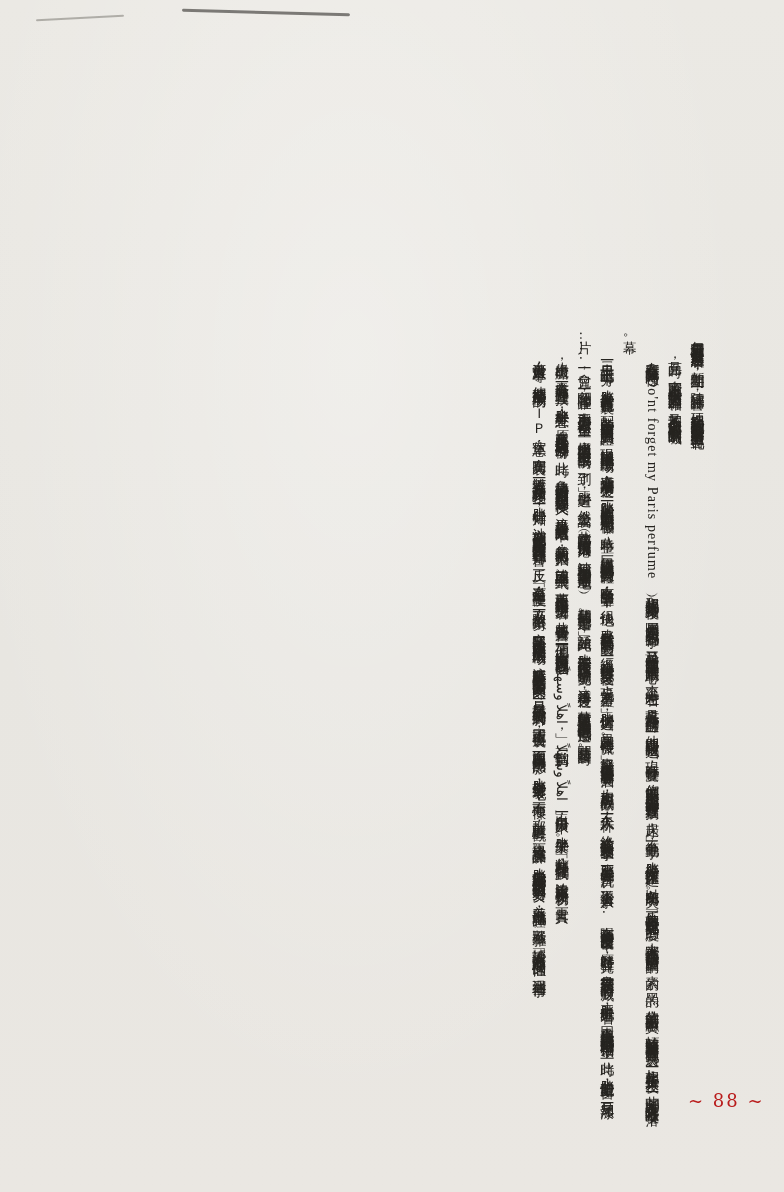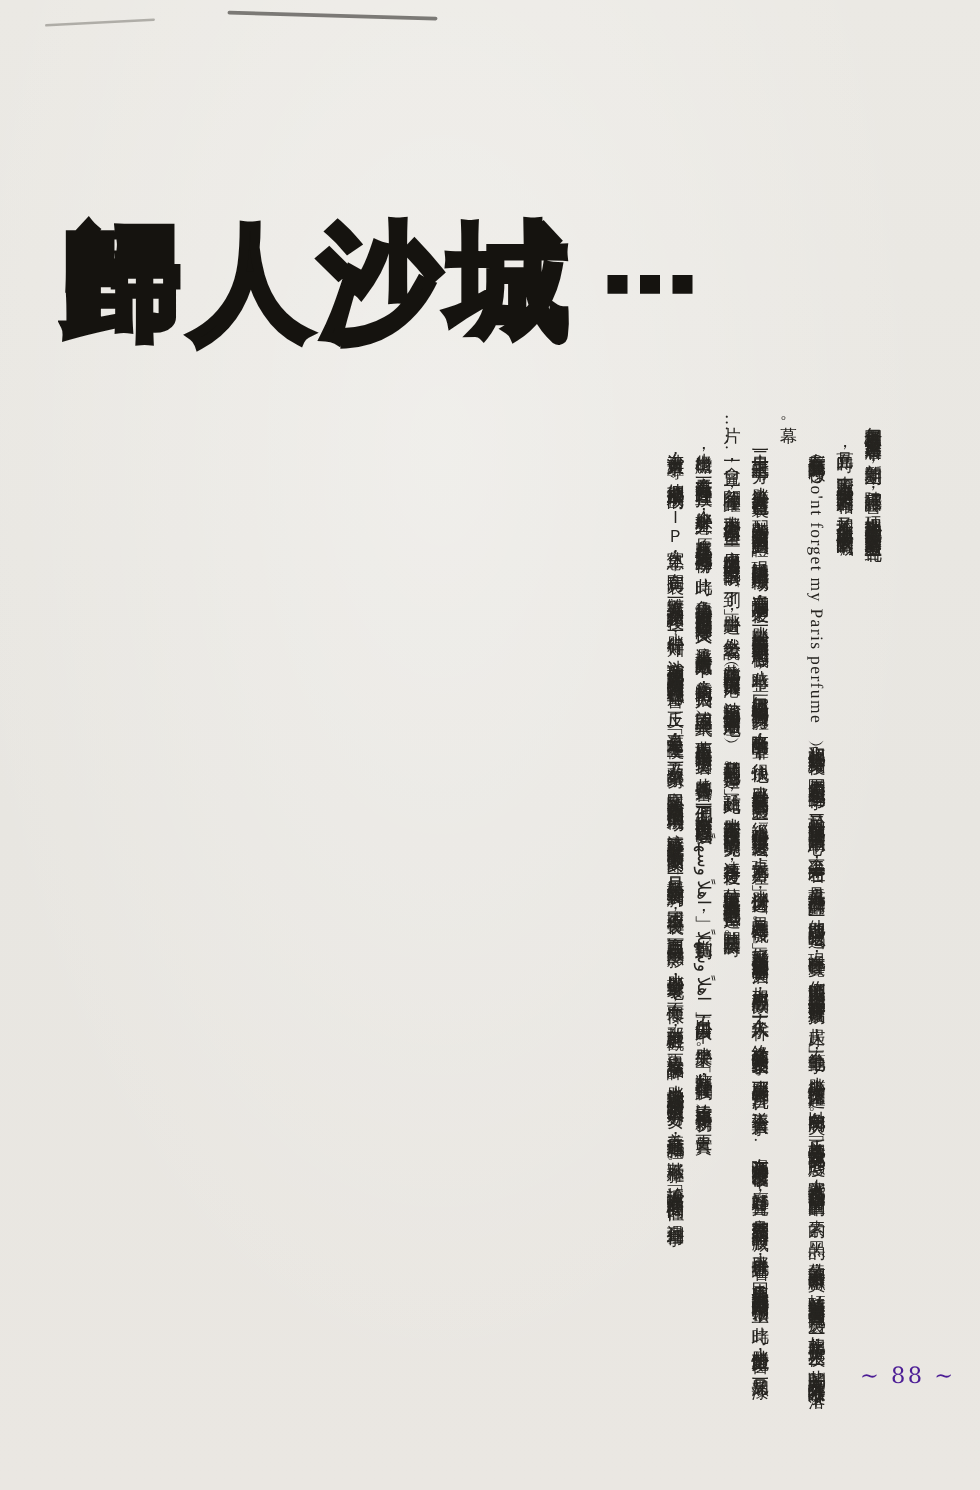--- a/index.html
+++ b/index.html
@@ -45,40 +45,32 @@
     font-family:"Liberation Serif", serif;
     font-size:14px; letter-spacing:1.1px; line-height:22.6px;
     color:#262420;
   }
   .body-text p { margin:0; padding:0; }
   .body-text p.ind { text-indent:1.5em; }
 
   .page-num {
     position:absolute; left:688px; top:1090px;
     font-family:"DejaVu Serif", serif;
-    font-size:18px; letter-spacing:2px; color:#4c1d95;
+    font-size:18px; letter-spacing:2px; color:#b91c1c;
     white-space:nowrap;
   }
 </style>
 </head>
 <body>
 
 <div class="page">
 
   <div class="scratch-a"></div>
   <div class="scratch-b"></div>
 
-  <div class="title-row">
-    <span class="title-text">歸人沙城</span>
-    <span class="title-dots">
-      <span class="sq"></span>
-      <span class="sq"></span>
-      <span class="sq"></span>
-    </span>
-  </div>
 
   <div class="body-text">
     <p>每個團員只有悵然返家過農曆年。新年期間，一陣電話鈴響，硬把小胖和其他團員從家裏的麻將桌上徵召至台北。</p>
     <p class="ind">見面時，大家臉上都顯出一付意猶未盡的幹相，却又掩不住每個人心中那股興奮的吶喊。</p>
     <p class="ind">在所有充滿叮嚀（阿祿！Do'nt forget my Paris perfume ）和祝福的餞行宴結束後，團員們帶着大包小包的行李，於三月二十日晚間住進了國際青年活動中心。迨至十二時左右，方見張兄世玲扶醉而歸，他一進門即劈口吆喝道：「現在睡什麼覺，你們以爲明天在飛機上二十個小時會有什麼搞頭？起床！」不等他動手，小胖等人紛忙從床上躍起，以免有所閃失。反正抱着「陪公子哥兒玩耍」的態度，大家就七嘴八舌把自己所知道的葷的、素的、黑的、黃的笑話搬出來獻寶，頓時笑聲浪語迴響於國青的九二一房裏，如此一番折騰了大半夜，此一鬧劇方才在衆人「呼呼咻咻」中落幕。</p>
     <p class="ind">二十一日早上七時三十分，小胖等人身着青藍色西裝，配帶着印有中華民國國旗的團員證，出現於桃園中正國際機場。在通過層層關卡之後，小胖踏上一架寬廣的華航巨無霸七四七客機；八時半整，巨無霸緩緩地滑動它的龐大身體，在隆隆的引擎聲中，很快地，小胖已身在數萬公尺的高空裏。經過一小時飛行過境香港之後，「張兄所言不差，」小胖深切忖道，「果眞是閒得發慌。」幸好飛機上免費供應旅客各國美酒，加上空姐殷殷勸飲，不久人手一杯，終於在醇酒美人交相攻擊下，小胖腦裏但覺一片昏沉，遂告不省人事……在喝酒及睡覺反反覆覆中，歷時好些會兒，突然見到空姐將酒一一收藏，小胖再也睡不着，因爲直覺告訴他飛機必已飛臨阿拉伯領土；此時，小胖起忙跑至窗口，却見黑漆一片……一會兒，忽聞一陣雀躍，小胖不假思索往窗口一望—一座燈火通明的港口城市呈現眼前，「到了！」小胖叫道，然金老說：「此爲達蘭（阿拉伯東部最大港口，沙烏地阿拉伯最重要的石油產地。），我們的目的地是吉達。」話雖如此，小胖知道不久後便可一窺阿拉伯的究竟了。連番等待之後，華航駕駛員通過透話器告訴他們已抵吉達—時間是凌晨二時。</p>
     <p class="ind">步出機艙，竟有冷風一陣迎面直撲，令小胖好生意外，原來此番正是沙烏地最冷的月份耳。此時，負責接待的沙方青年福利部專員已列隊等候良久。這是小胖首次親睹戴頭巾，着長袍的阿拉伯人，或許因同與王式平、曹振兩位學長是學阿拉伯文者，此番甚覺興奮！他們三人一一向沙方接待人員道以問候—「اهلاً وسهلاً」，當聽到「اهلاً وسهلاً」出自每一沙人口中，小胖樂呆了。此類「身歷聲」接觸，遠比電影來得更親切、更眞實。</p>
     <p class="ind">在沙方人員引導下，他們被帶至機場的ＶＩＰ室休息；在房間裏，雙方經過一番交談和介紹後，小胖一行得知，沙方希望他們立刻隨同所有接待人員轉往利亞德拜會。反正，有道是「客隨主便」，乃不辭一路勞累，立即尾隨沙方人員走往隔壁的國內機場。這時小胖撞見久欲一睹芳采的蒙面女郎—只見一襲黑紗從頭裹到脚；或因正值夜裏，迎面冉冉飄來一團「黑影」，小胖頓覺全身發毛，不寒而慄，那敢駐足再觀，更遑論欣賞品評了。小胖也注意到機場裏外許多阿拉伯人（不分男女），着毛毯席地就睡，狀極不雅。據說沙人有「隨遇而安」的個性，遇到任何事</p>
   </div>
 

